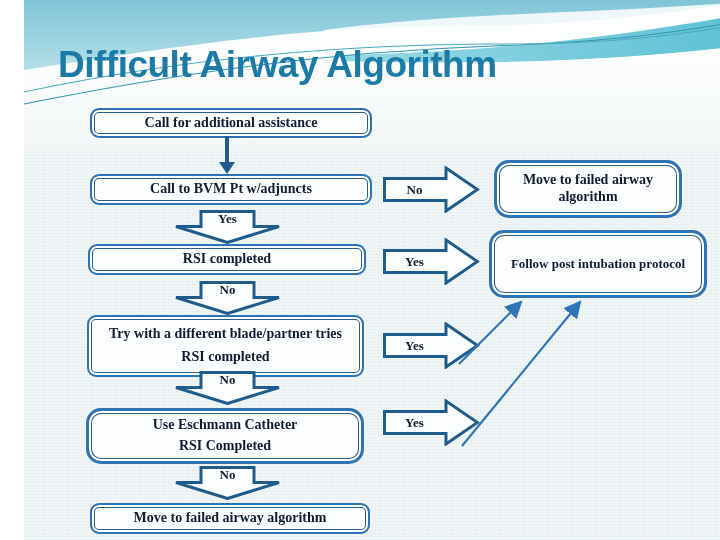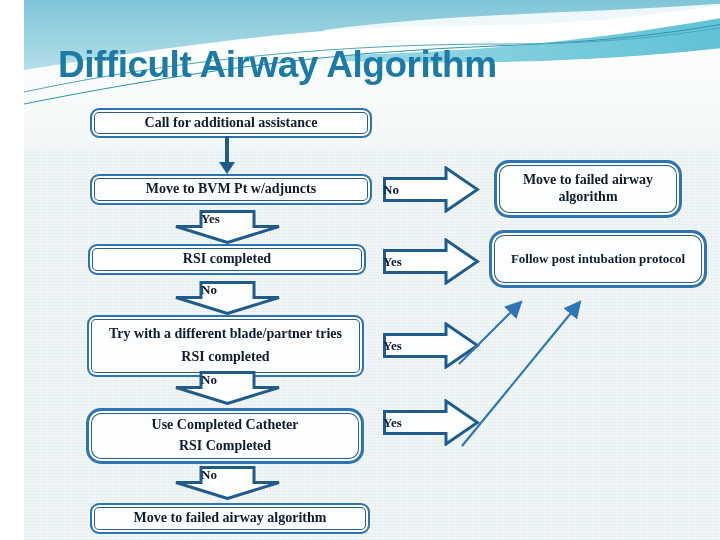--- a/index.html
+++ b/index.html
@@ -27,21 +27,21 @@
     box-shadow: inset 0 0 0 2px #fcfdfe, inset 0 0 0 3px #2a5c86;
     display:flex;flex-direction:column;align-items:center;justify-content:center;
     font-weight:700;font-size:14px;color:#101c33;
     text-align:center;line-height:1.2;padding:2px 6px;
   }
   .box.rounded{border-radius:15px;border-width:3px;}
   .box.twolines{justify-content:space-evenly;padding:3px 6px;}
   .arrow{position:absolute;}
   .arrow svg{position:absolute;left:0;top:0;display:block;}
   .arrow .lbl{
-    position:absolute;text-align:left;
+    position:absolute;text-align:center;
     font-weight:700;font-size:13px;color:#101c33;line-height:1;
   }
   .arrow-right{width:97px;height:47px;}
   .arrow-right .lbl{left:0;top:17px;width:63px;}
   .arrow-down{width:107px;height:34px;}
   .arrow-down .lbl{left:27px;top:2px;width:53px;}
   .diag{position:absolute;left:0;top:0;pointer-events:none;}
   .footer{
     position:absolute;left:357px;top:519px;
     font-family:"Liberation Sans", sans-serif;
@@ -84,21 +84,21 @@
   </div>
 
   <div class="arrow" style="left:191px;top:136px;width:24px;height:40px;">
     <svg width="24" height="40">
       <line x1="12" y1="0" x2="12" y2="28" stroke="#1f5c8c" stroke-width="4"></line>
       <polygon points="4,26 20,26 12,38" fill="#1f5c8c"></polygon>
     </svg>
   </div>
 
   <div class="box" style="left:66px;top:174px;width:282px;height:31px;">
-    <span>Move to BVM Pt w/adjuncts</span>
+    <span>Call to BVM Pt w/adjuncts</span>
   </div>
 
   <div class="arrow arrow-right" style="left:359px;top:166px;">
     <svg width="97" height="47">
       <polygon points="1.5,12.5 63,12.5 63,2 94.5,23.5 63,45 63,34.5 1.5,34.5" fill="#fcfdfe" stroke="#1f5c8c" stroke-width="3"></polygon>
     </svg>
     <span class="lbl">No</span>
   </div>
 
   <div class="box rounded twolines" style="left:470px;top:160px;width:188px;height:58px;">
@@ -116,21 +116,21 @@
     <span>RSI completed</span>
   </div>
 
   <div class="arrow arrow-right" style="left:359px;top:238px;">
     <svg width="97" height="47">
       <polygon points="1.5,12.5 63,12.5 63,2 94.5,23.5 63,45 63,34.5 1.5,34.5" fill="#fcfdfe" stroke="#1f5c8c" stroke-width="3"></polygon>
     </svg>
     <span class="lbl">Yes</span>
   </div>
 
-  <div class="box rounded" style="left:465px;top:230px;width:218px;height:58px;font-size:13px;">
+  <div class="box rounded" style="left:465px;top:230px;width:218px;height:68px;font-size:13px;">
     <span>Follow post intubation protocol</span>
   </div>
 
   <div class="arrow arrow-down" style="left:150px;top:281px;">
     <svg width="107" height="34">
       <polygon points="27,1.5 80,1.5 80,16.5 105,16.5 53.5,32.5 2,16.5 27,16.5" fill="#fcfdfe" stroke="#1f5c8c" stroke-width="3"></polygon>
     </svg>
     <span class="lbl">No</span>
   </div>
 
@@ -147,21 +147,21 @@
   </div>
 
   <div class="arrow arrow-down" style="left:150px;top:371px;">
     <svg width="107" height="34">
       <polygon points="27,1.5 80,1.5 80,16.5 105,16.5 53.5,32.5 2,16.5 27,16.5" fill="#fcfdfe" stroke="#1f5c8c" stroke-width="3"></polygon>
     </svg>
     <span class="lbl">No</span>
   </div>
 
   <div class="box rounded twolines" style="left:62px;top:408px;width:278px;height:56px;">
-    <span>Use Completed Catheter</span>
+    <span>Use Eschmann Catheter</span>
     <span>RSI Completed</span>
   </div>
 
   <div class="arrow arrow-right" style="left:359px;top:399px;">
     <svg width="97" height="47">
       <polygon points="1.5,12.5 63,12.5 63,2 94.5,23.5 63,45 63,34.5 1.5,34.5" fill="#fcfdfe" stroke="#1f5c8c" stroke-width="3"></polygon>
     </svg>
     <span class="lbl">Yes</span>
   </div>
 

